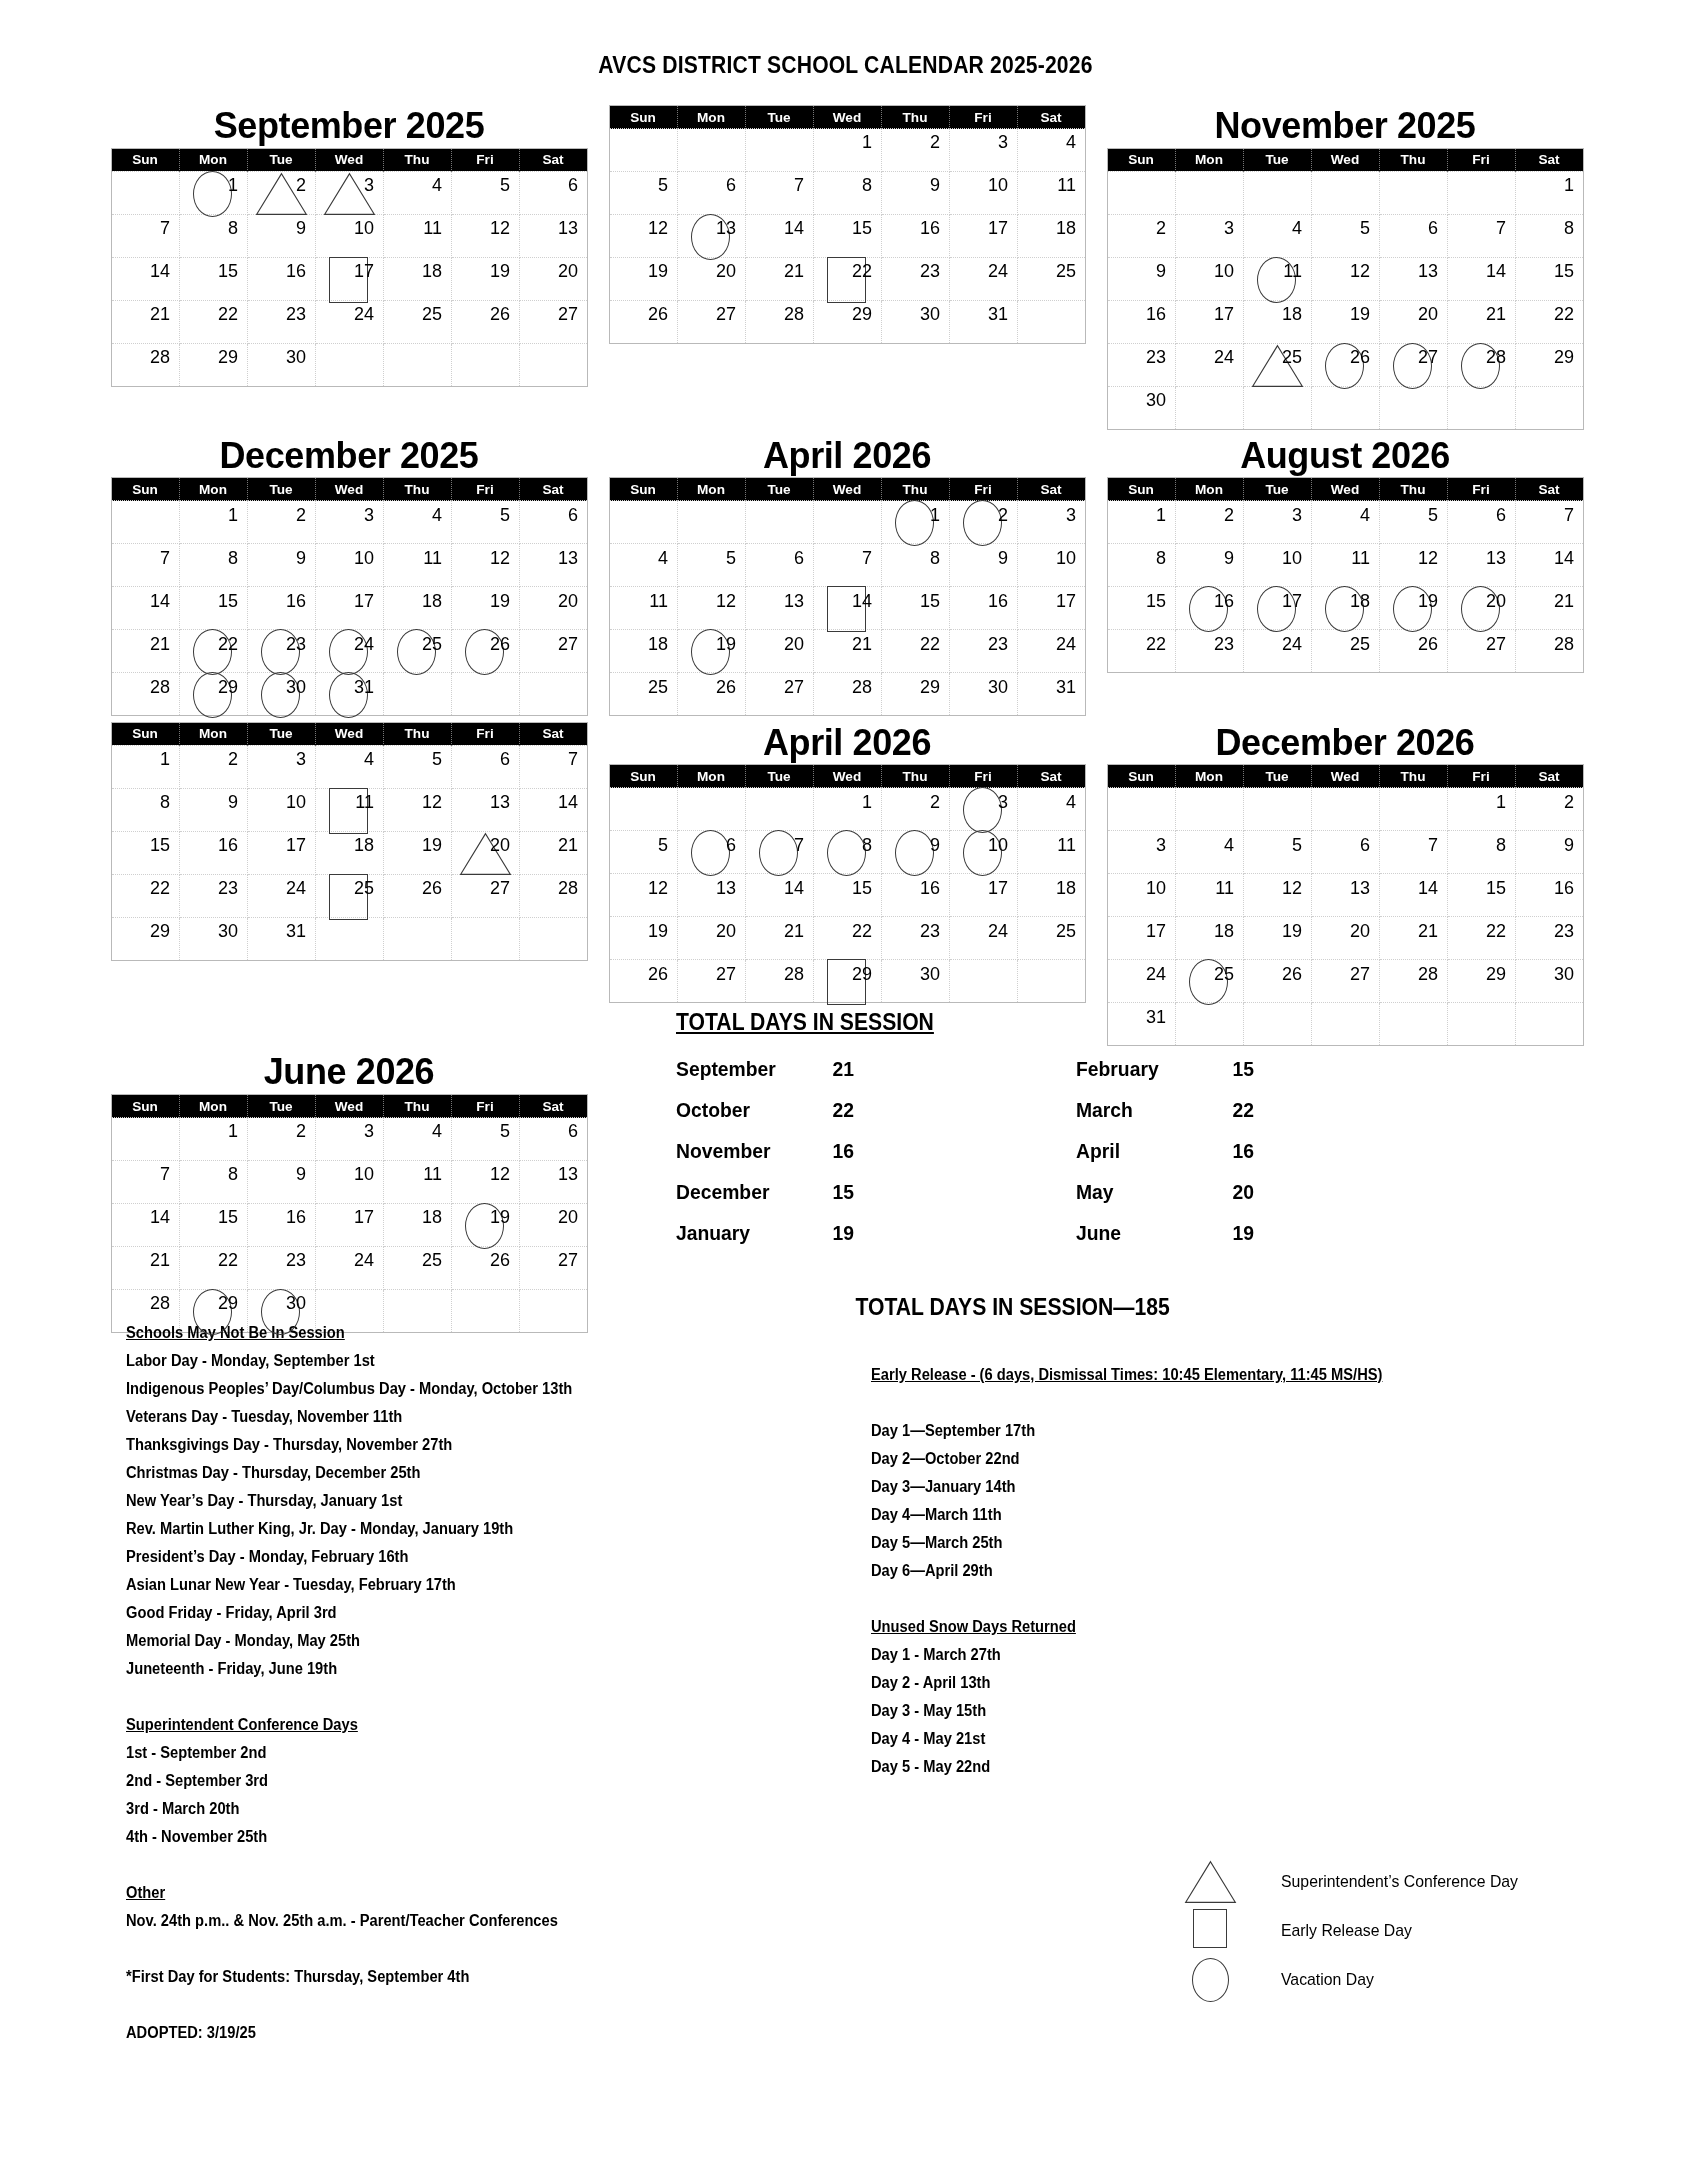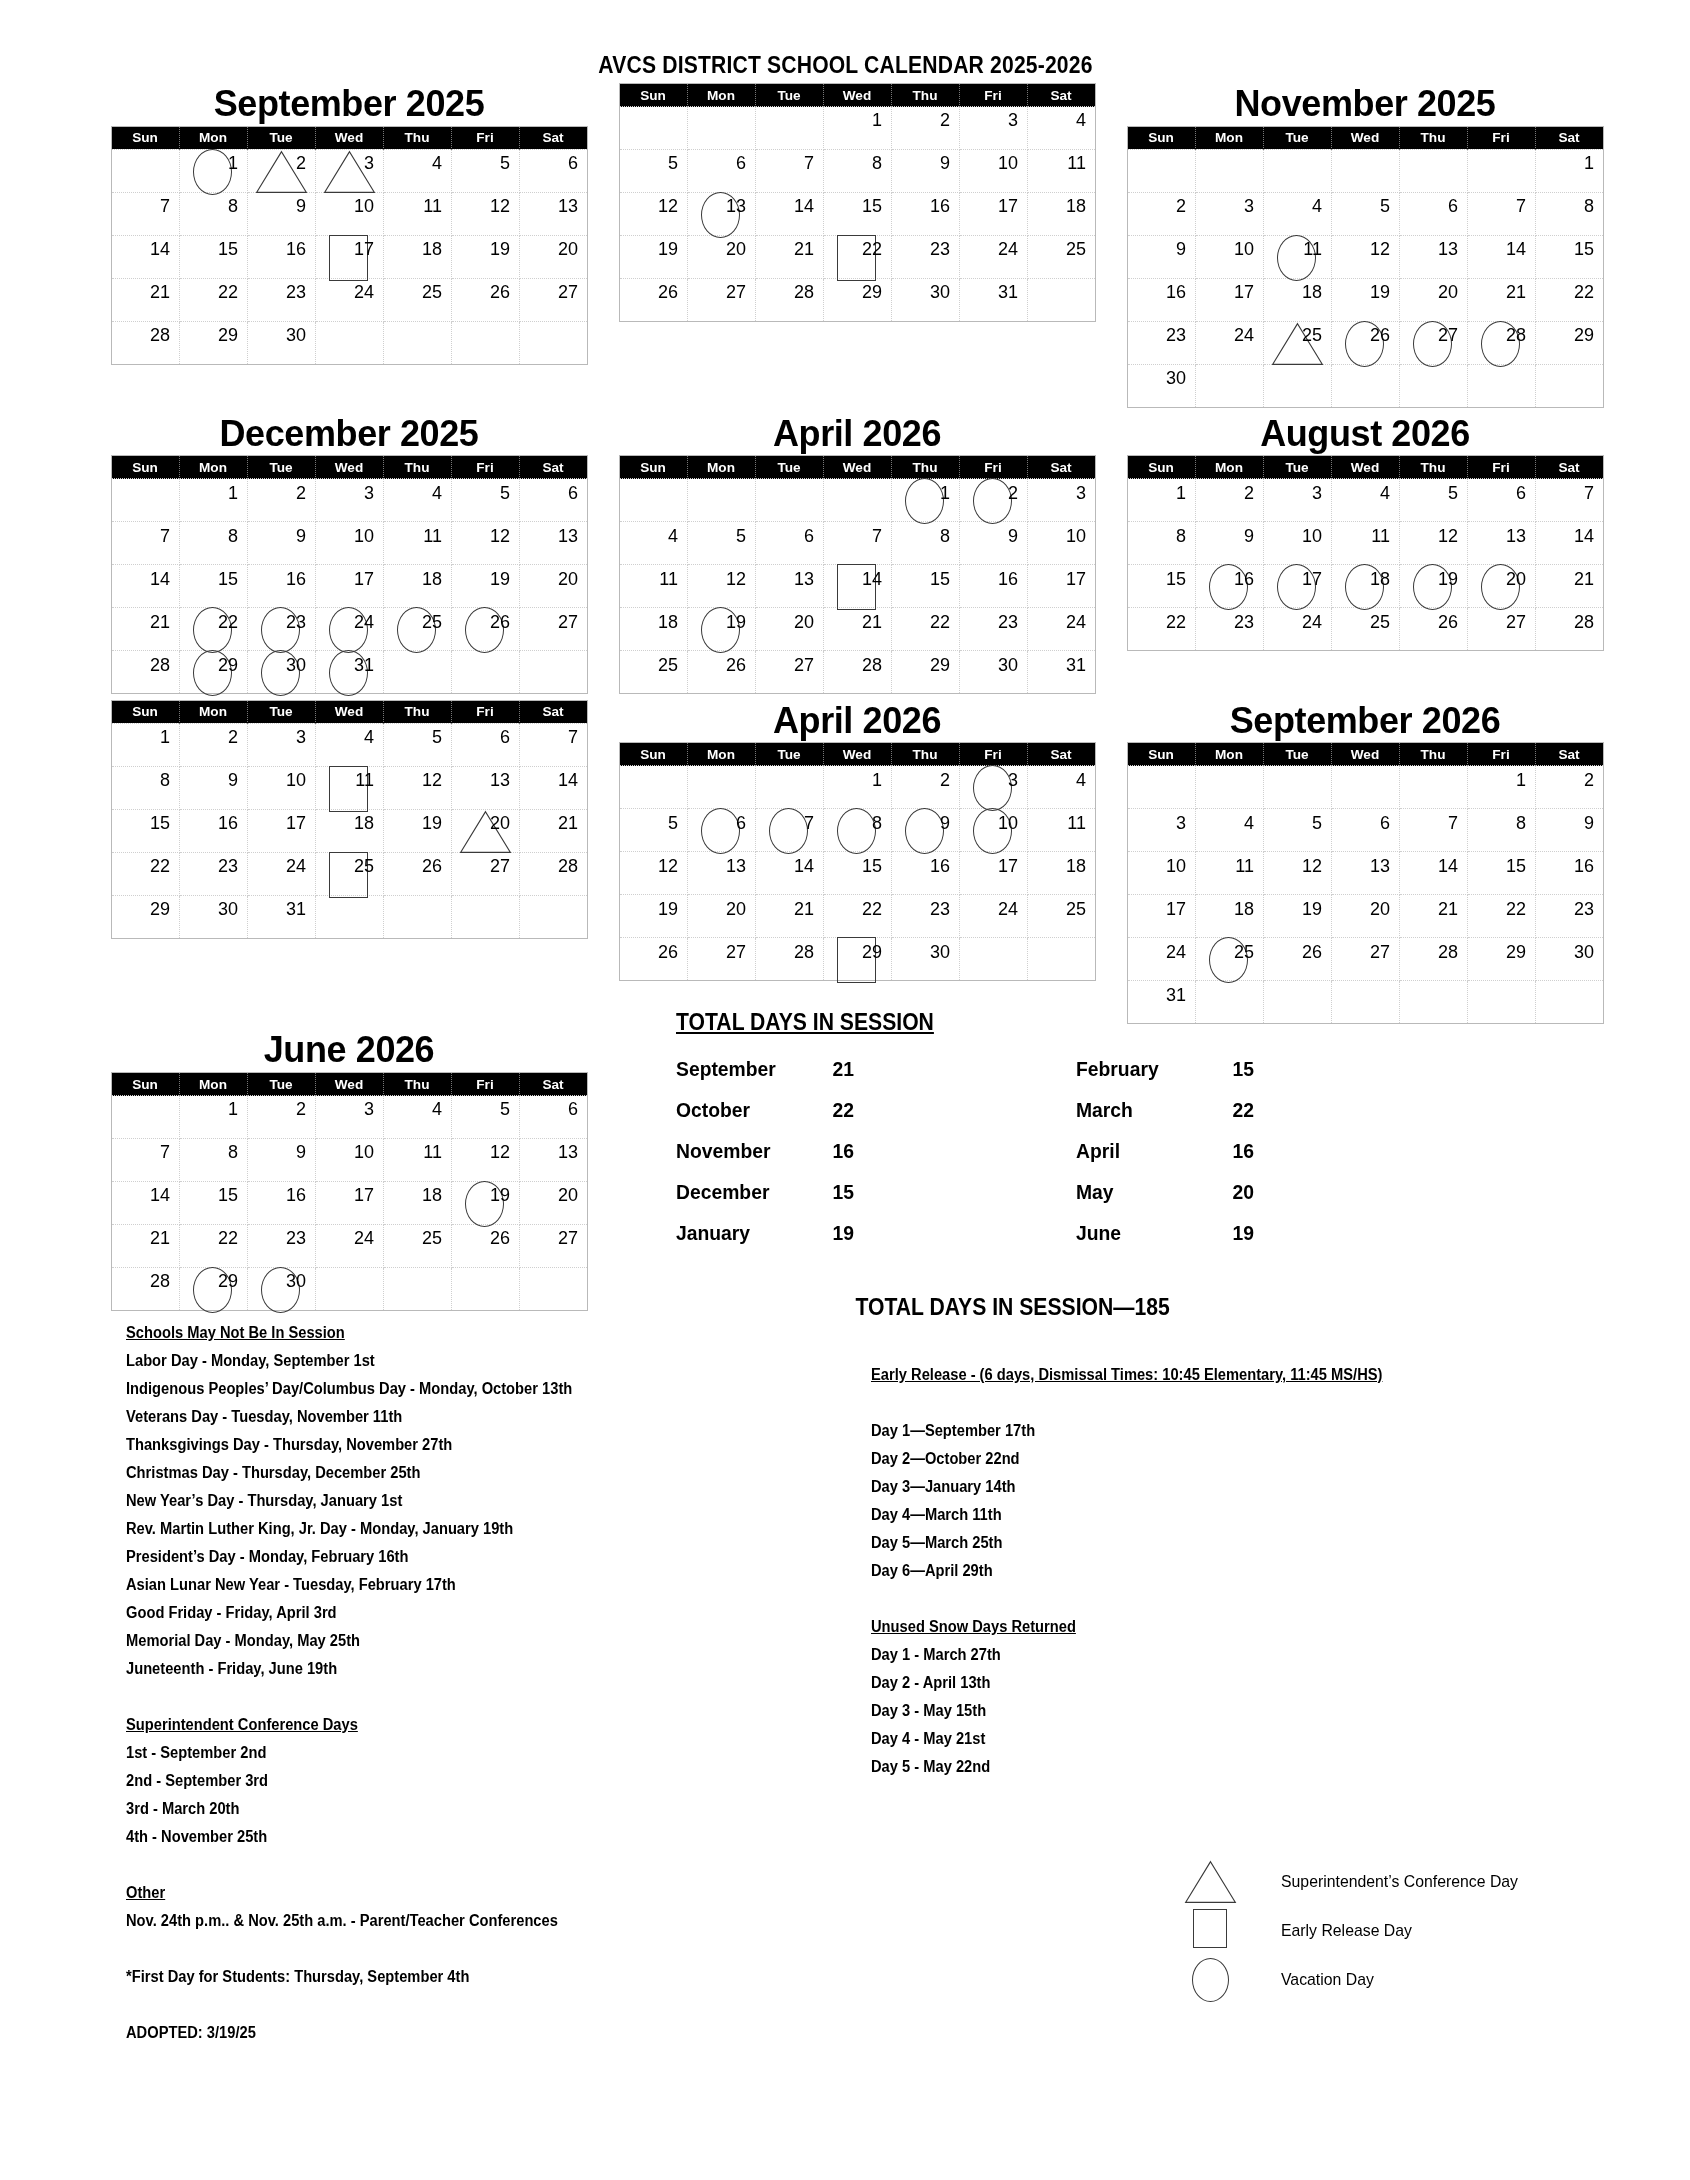--- a/index.html
+++ b/index.html
@@ -24,24 +24,24 @@
     font-size: 24px;
     letter-spacing: 0.2px;
     padding-top: 51px;
     transform: scaleX(.88);
   }
 
   
   .cal-grid {
     display: grid;
     grid-template-columns: repeat(3, 494px);
-    column-gap: 14px;
+    column-gap: 4px;
     justify-content: start;
     padding-left: 102px;
-    margin-top: 4px;
+    margin-top: 26px;
   }
   .cal-block {
     width: 494px;
     margin-bottom: 5.1px;
   }
   .cal-title {
     text-align: center;
     font-family: "Liberation Sans", sans-serif;
     font-weight: bold;
     font-size: 36px;
@@ -726,21 +726,21 @@
             <td><span class="daynum">28</span></td>
             <td><div class="mk mk-square"></div><span class="daynum">29</span></td>
             <td><span class="daynum">30</span></td>
             <td></td>
             <td></td>
           </tr>
         </tbody>
       </table>
     </div>
     <div class="cal-block">
-      <div class="cal-title">September 2026</div>
+      <div class="cal-title">December 2026</div>
       <table class="cal">
         <thead>
           <tr>
             <th>Sun</th>
             <th>Mon</th>
             <th>Tue</th>
             <th>Wed</th>
             <th>Thu</th>
             <th>Fri</th>
             <th>Sat</th>

